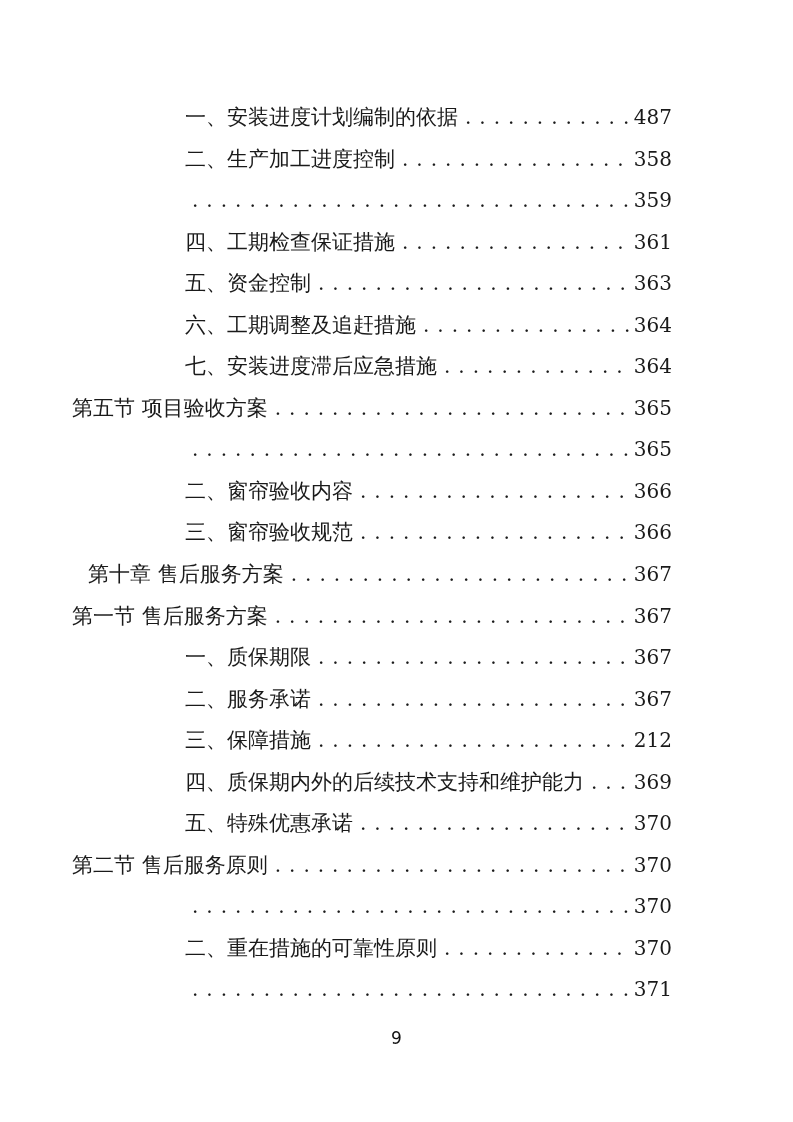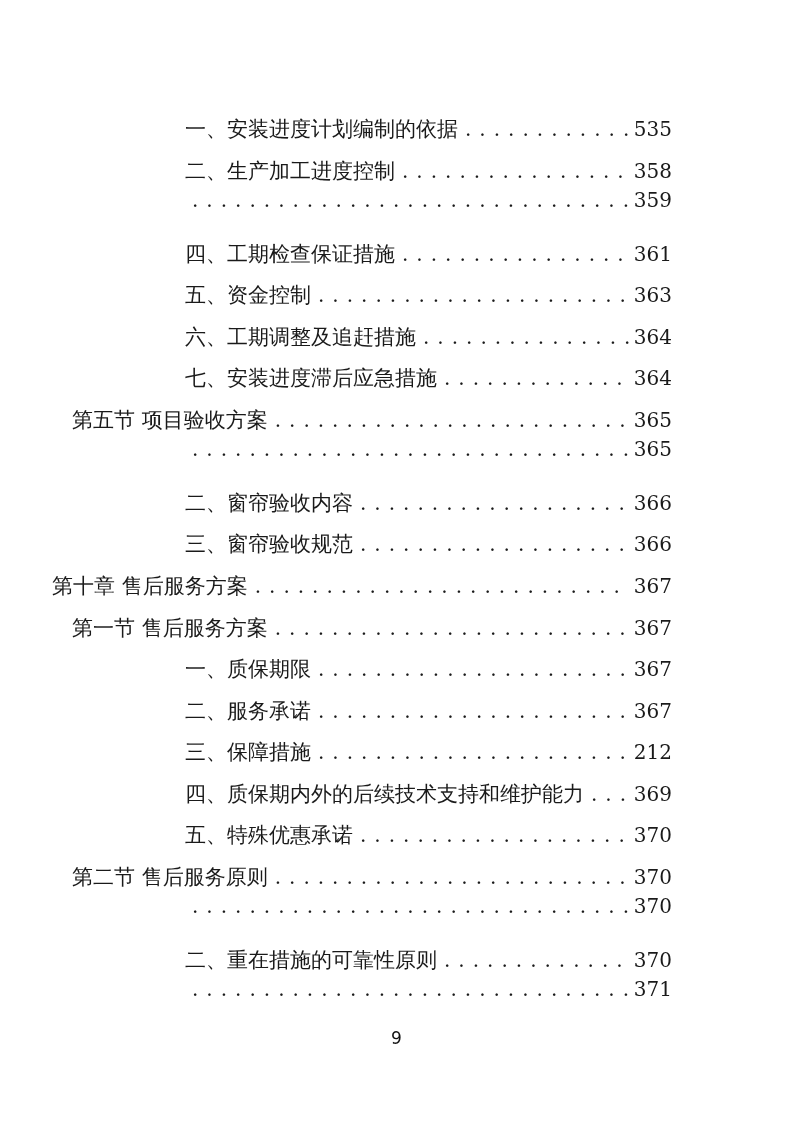--- a/index.html
+++ b/index.html
@@ -20,27 +20,26 @@
     width: 672px;
   }
   .toc-row {
     display: flex;
     align-items: baseline;
     height: 41.55px;
     line-height: 41.55px;
     font-size: 21px;
     white-space: nowrap;
   }
-  .toc-row.level-0 { padding-left: 52px; }
+  .toc-row.level-0 { padding-left: 88px; }
   .toc-row.level-1 { padding-left: 72px; }
   .toc-row.level-2 { padding-left: 185px; }
   .toc-title {
     white-space: nowrap;
     flex: 0 0 auto;
-    margin-top: 12px;
   }
   .toc-leader {
     flex: 1 1 auto;
     overflow: hidden;
     white-space: nowrap;
     padding-left: 7px;
     font-size: 20px;
     letter-spacing: 8px;
     color: #1a1a1a;
   }
@@ -65,21 +64,21 @@
   }
 </style>
 </head>
 <body>
 
 <div class="page">
   <div class="toc">
       <div class="toc-row level-2">
     <span class="toc-title">一、安装进度计划编制的依据</span>
     <span class="toc-leader">........................................................................................................................</span>
-    <span class="toc-page">535</span>
+    <span class="toc-page">487</span>
   </div>
       <div class="toc-row level-2">
     <span class="toc-title">二、生产加工进度控制</span>
     <span class="toc-leader">........................................................................................................................</span>
     <span class="toc-page">358</span>
   </div>
       <div class="toc-row level-2">
     <span class="toc-leader">........................................................................................................................</span>
     <span class="toc-page">359</span>
   </div>

